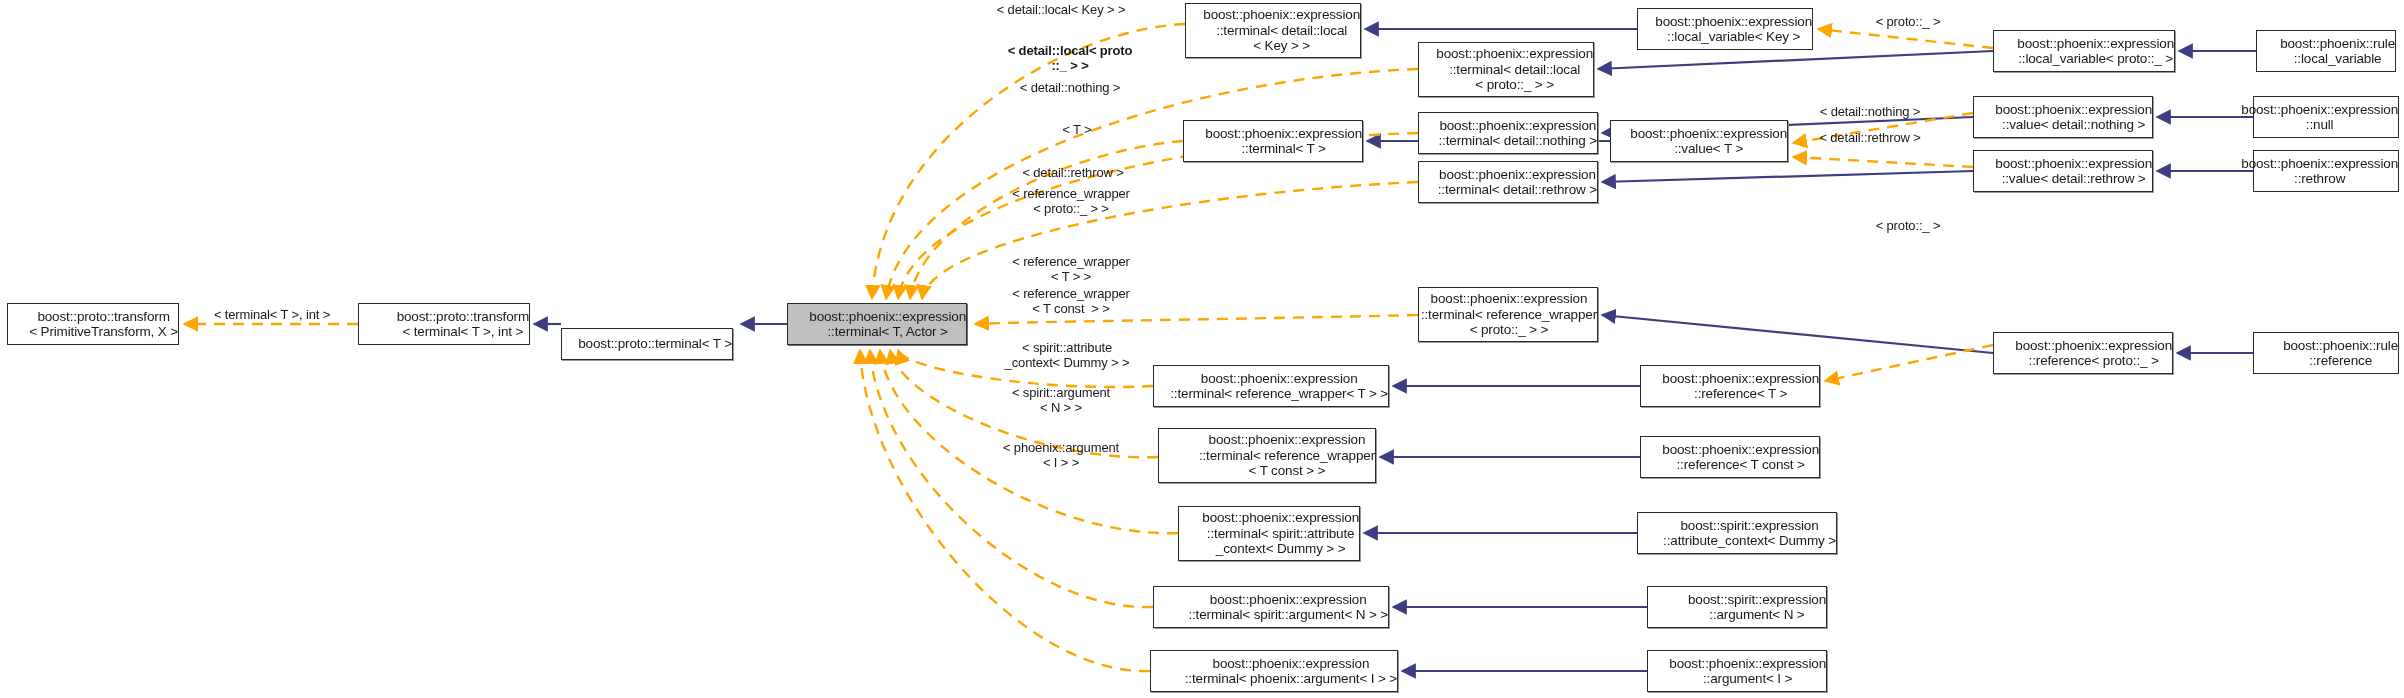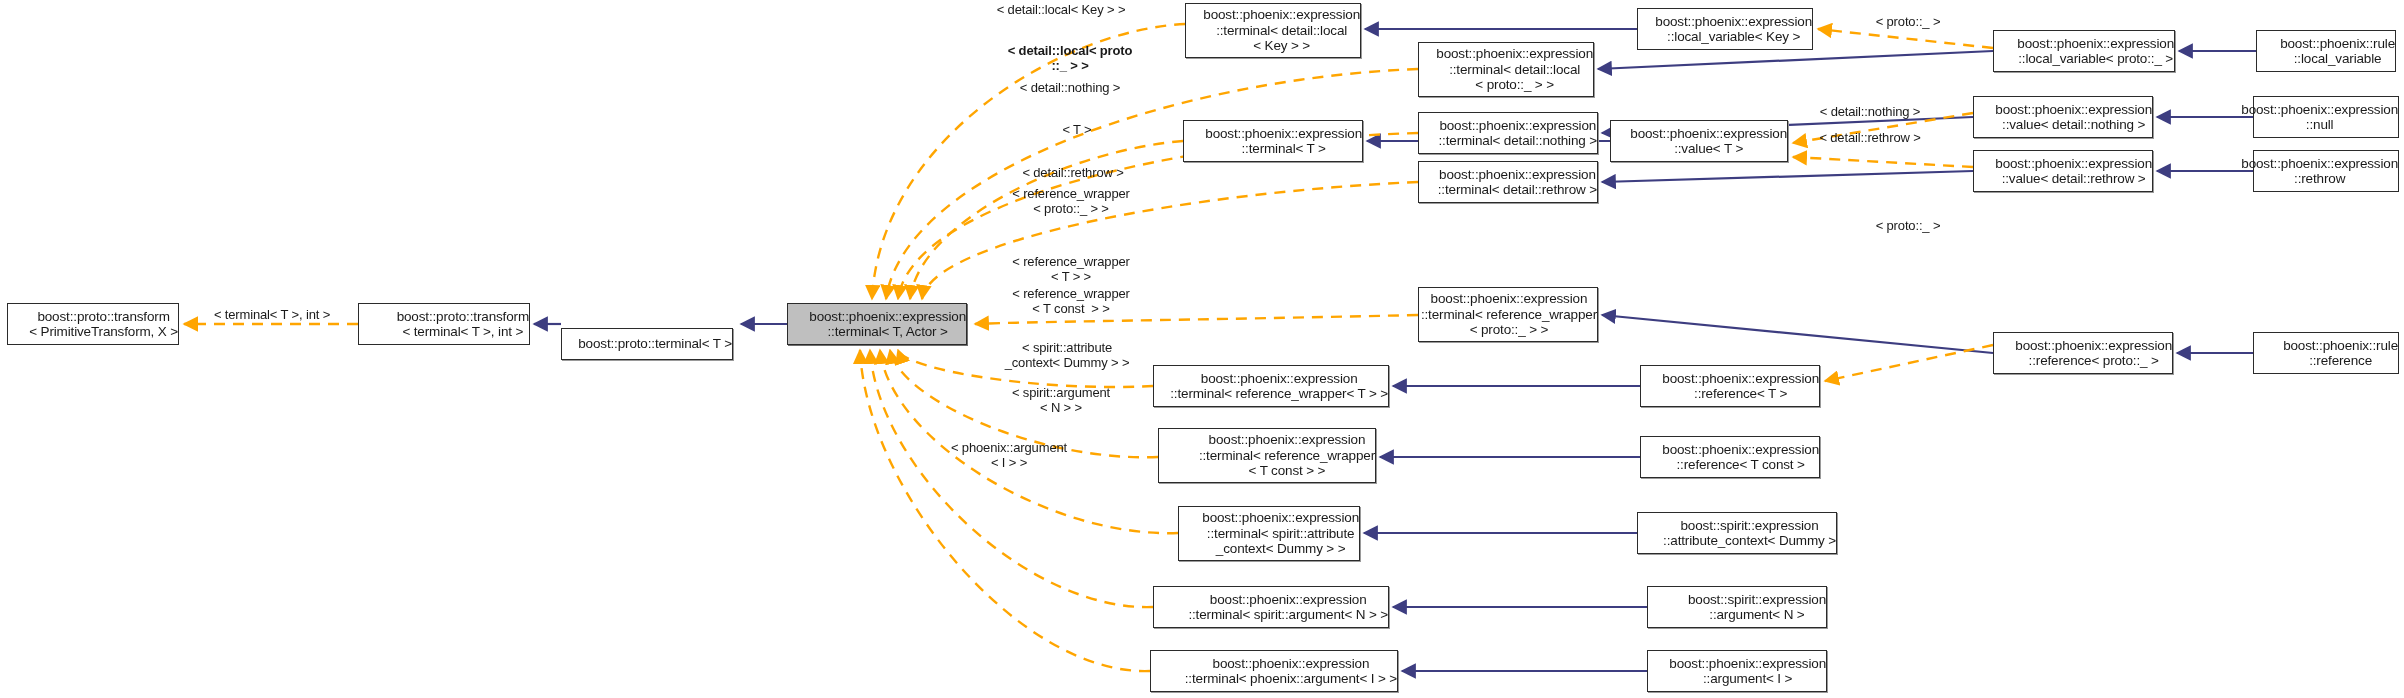--- a/index.html
+++ b/index.html
@@ -314,21 +314,21 @@
 
   <div class="edge-label" style="left:988px; top:286px; width:166px;">&lt; reference_wrapper
 &lt; T const  &gt; &gt;</div>
 
   <div class="edge-label" style="left:974px; top:340px; width:186px;">&lt; spirit::attribute
 _context&lt; Dummy &gt; &gt;</div>
 
   <div class="edge-label" style="left:985px; top:385px; width:152px;">&lt; spirit::argument
 &lt; N &gt; &gt;</div>
 
-  <div class="edge-label" style="left:928px; top:440px; width:162px;">&lt; phoenix::argument
+  <div class="edge-label" style="left:980px; top:440px; width:162px;">&lt; phoenix::argument
 &lt; I &gt; &gt;</div>
 
   <div class="edge-label" style="left:1862px; top:14px; width:92px;">&lt; proto::_ &gt;</div>
 
   <div class="edge-label" style="left:1800px; top:104px; width:140px;">&lt; detail::nothing &gt;</div>
 
   <div class="edge-label" style="left:1800px; top:130px; width:140px;">&lt; detail::rethrow &gt;</div>
 
   <div class="edge-label" style="left:1862px; top:218px; width:92px;">&lt; proto::_ &gt;</div>
 

